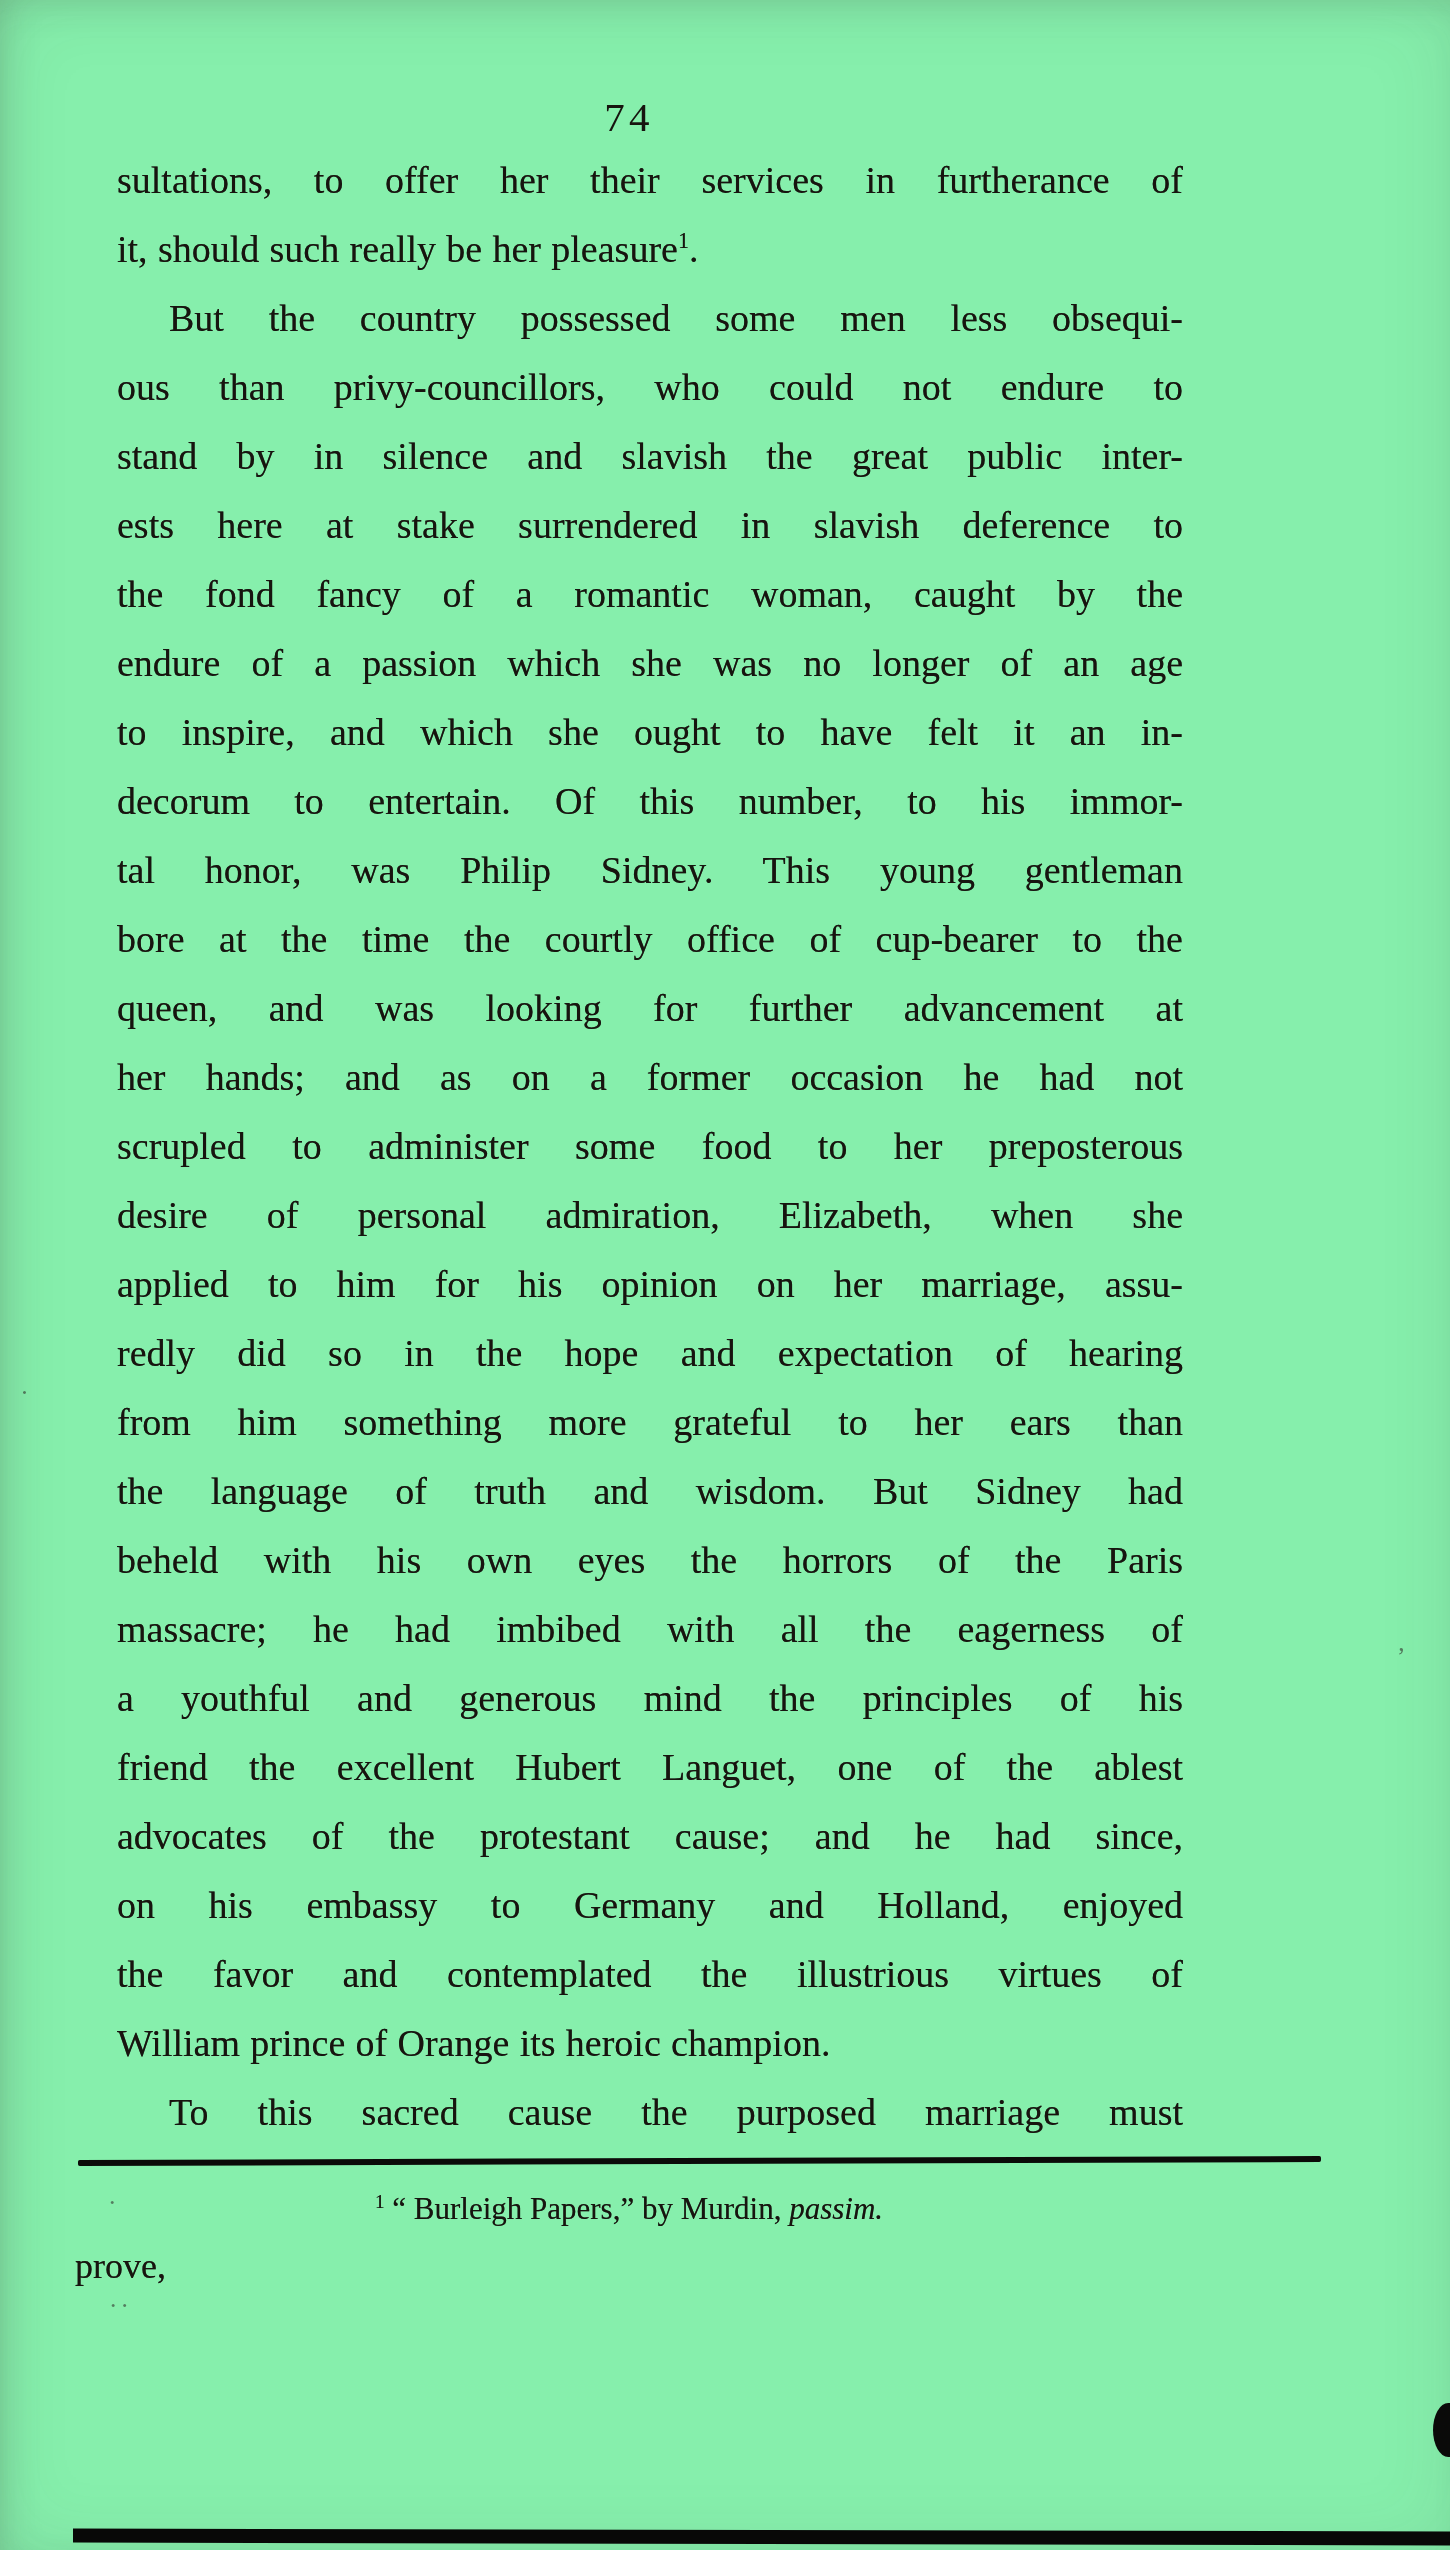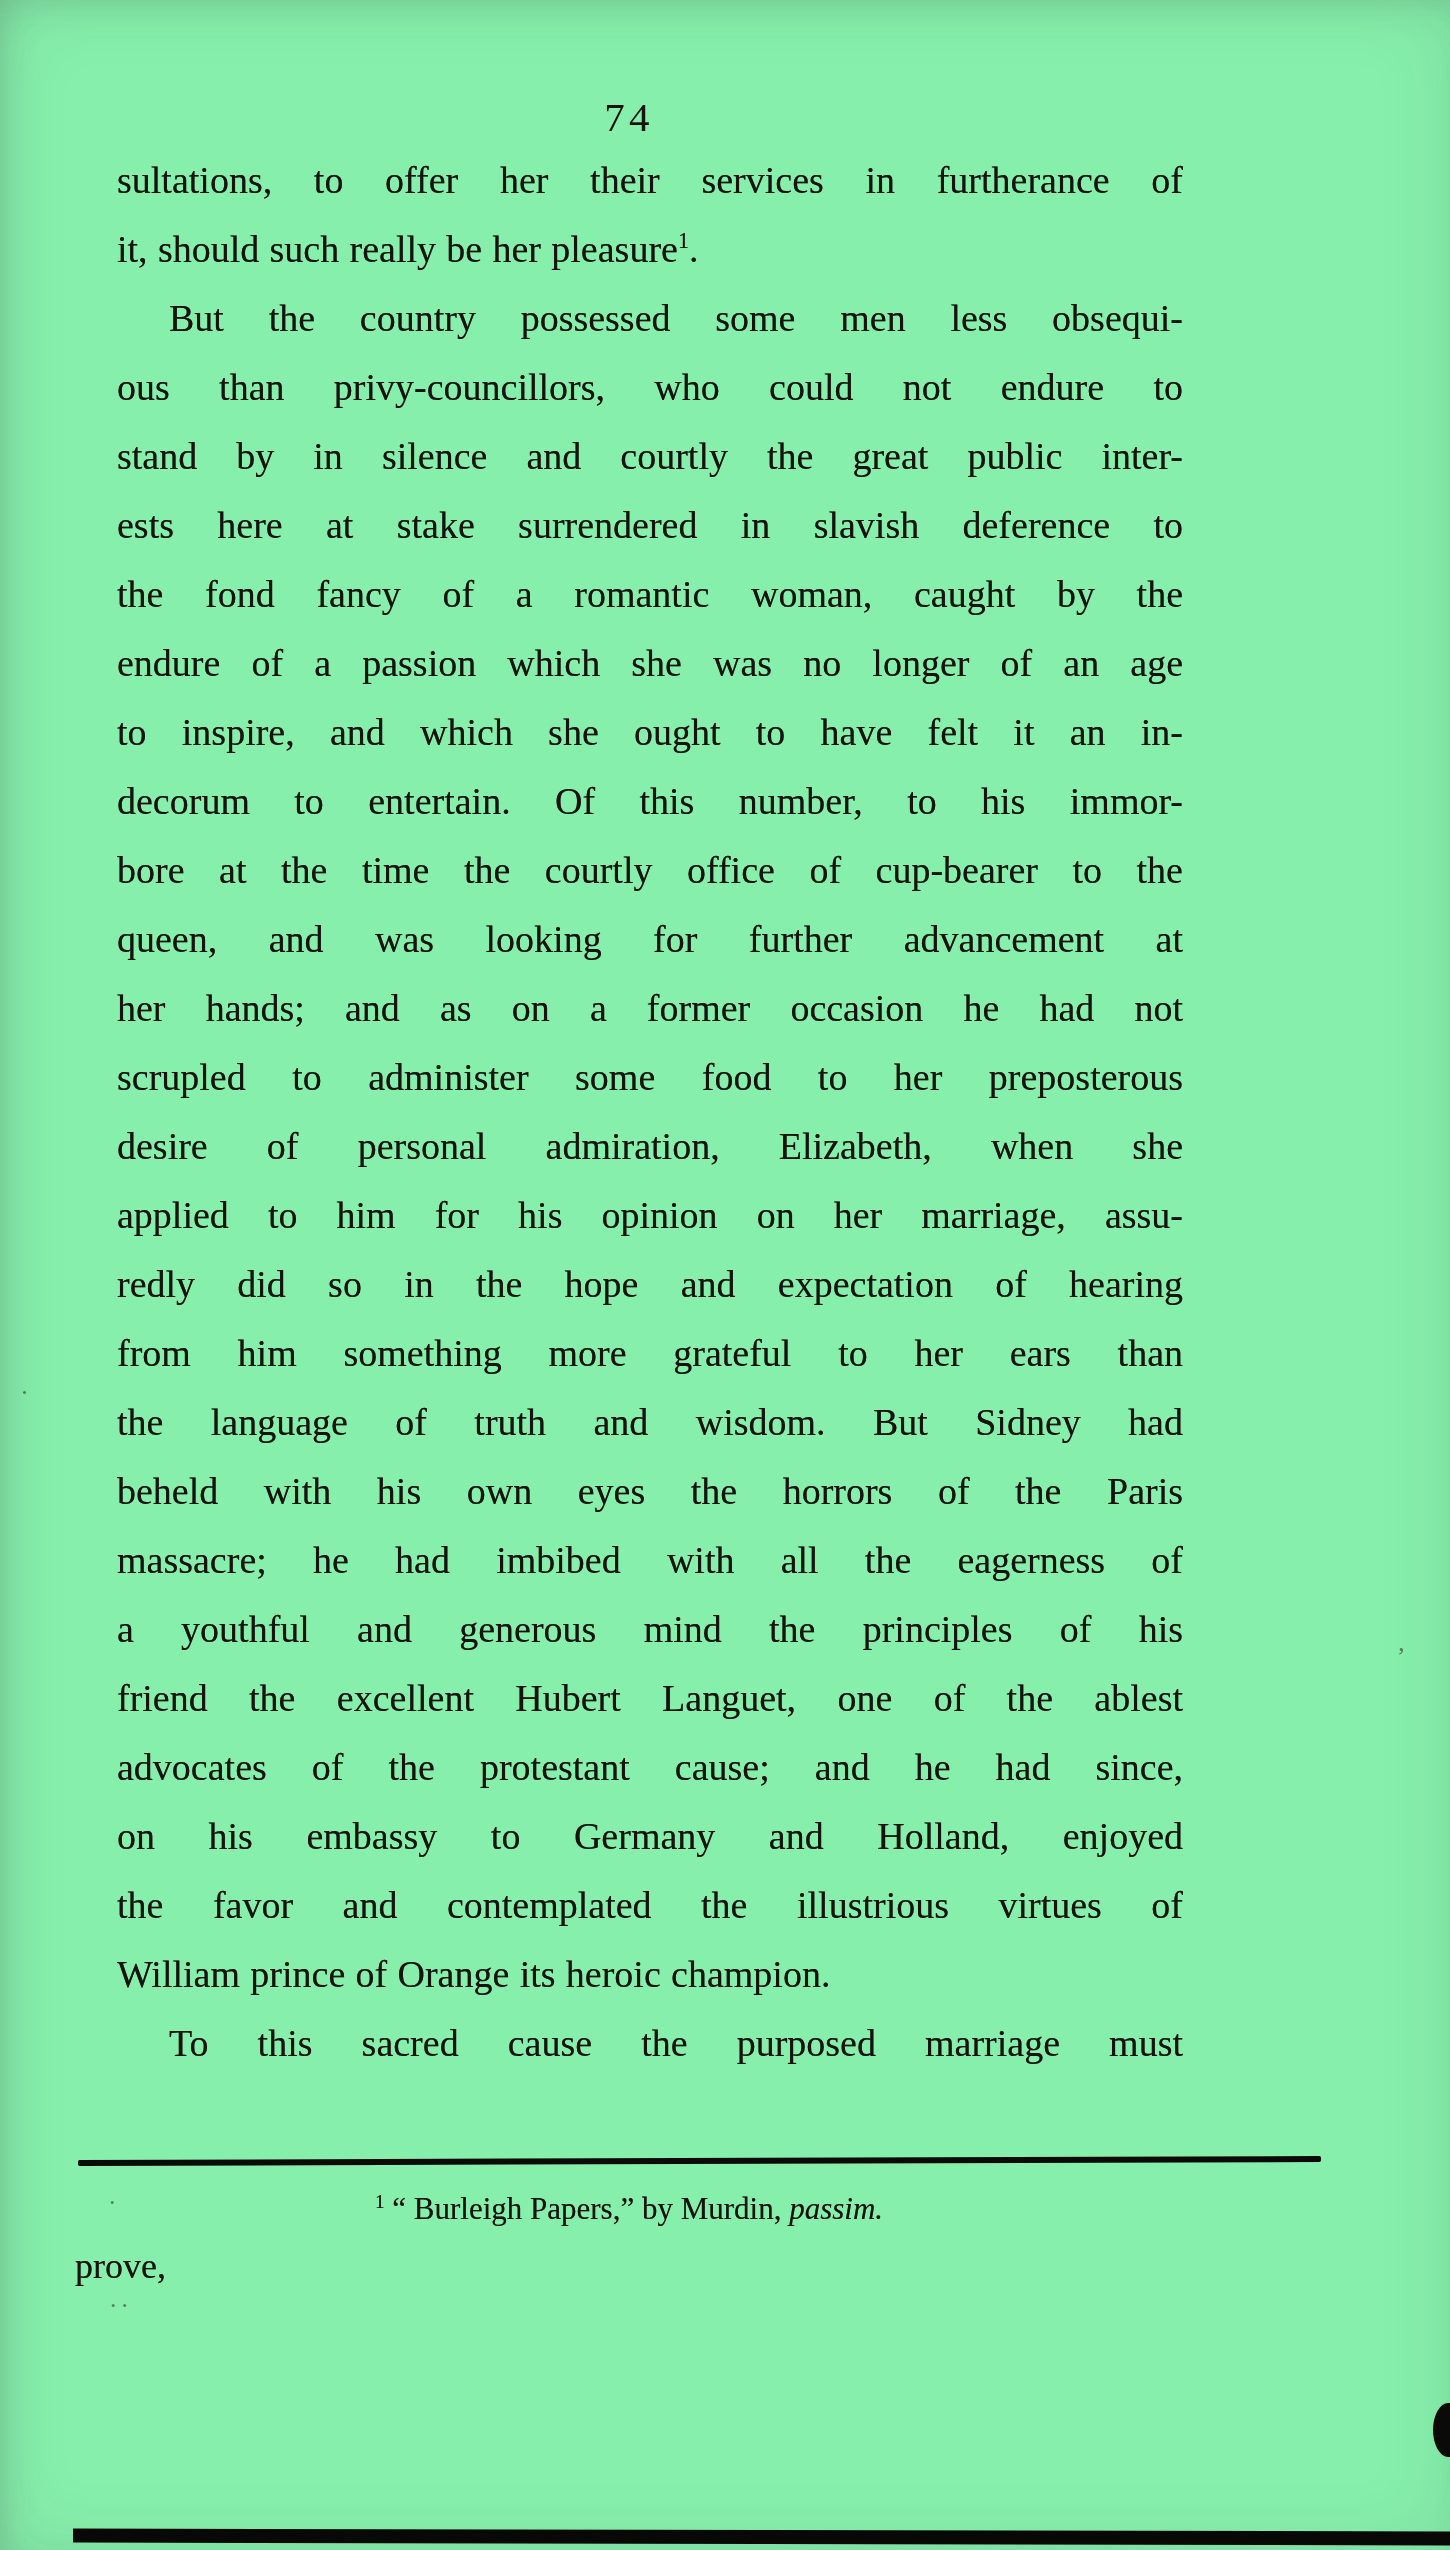--- a/index.html
+++ b/index.html
@@ -76,26 +76,27 @@
 <div class="page">
   <div class="vignette"></div>
 
   <div class="pagenum">74</div>
 
   <div class="text-block">
     <div class="line">sultations, to offer her their services in furtherance of</div>
     <div class="line par-end"><span>it, should such really be her pleasure</span><sup class="fnref">1</sup><span>.</span></div>
     <div class="line indent">But the country possessed some men less obsequi-</div>
     <div class="line">ous than privy-councillors, who could not endure to</div>
-    <div class="line">stand by in silence and courtly the great public inter-</div>
+    <div class="line">stand by in silence and slavish the great public inter-</div>
     <div class="line">ests here at stake surrendered in slavish deference to</div>
     <div class="line">the fond fancy of a romantic woman, caught by the</div>
     <div class="line">endure of a passion which she was no longer of an age</div>
     <div class="line">to inspire, and which she ought to have felt it an in-</div>
     <div class="line">decorum to entertain. Of this number, to his immor-</div>
+    <div class="line">tal honor, was Philip Sidney. This young gentleman</div>
     <div class="line">bore at the time the courtly office of cup-bearer to the</div>
     <div class="line">queen, and was looking for further advancement at</div>
     <div class="line">her hands; and as on a former occasion he had not</div>
     <div class="line">scrupled to administer some food to her preposterous</div>
     <div class="line">desire of personal admiration, Elizabeth, when she</div>
     <div class="line">applied to him for his opinion on her marriage, assu-</div>
     <div class="line">redly did so in the hope and expectation of hearing</div>
     <div class="line">from him something more grateful to her ears than</div>
     <div class="line">the language of truth and wisdom. But Sidney had</div>
     <div class="line">beheld with his own eyes the horrors of the Paris</div>

